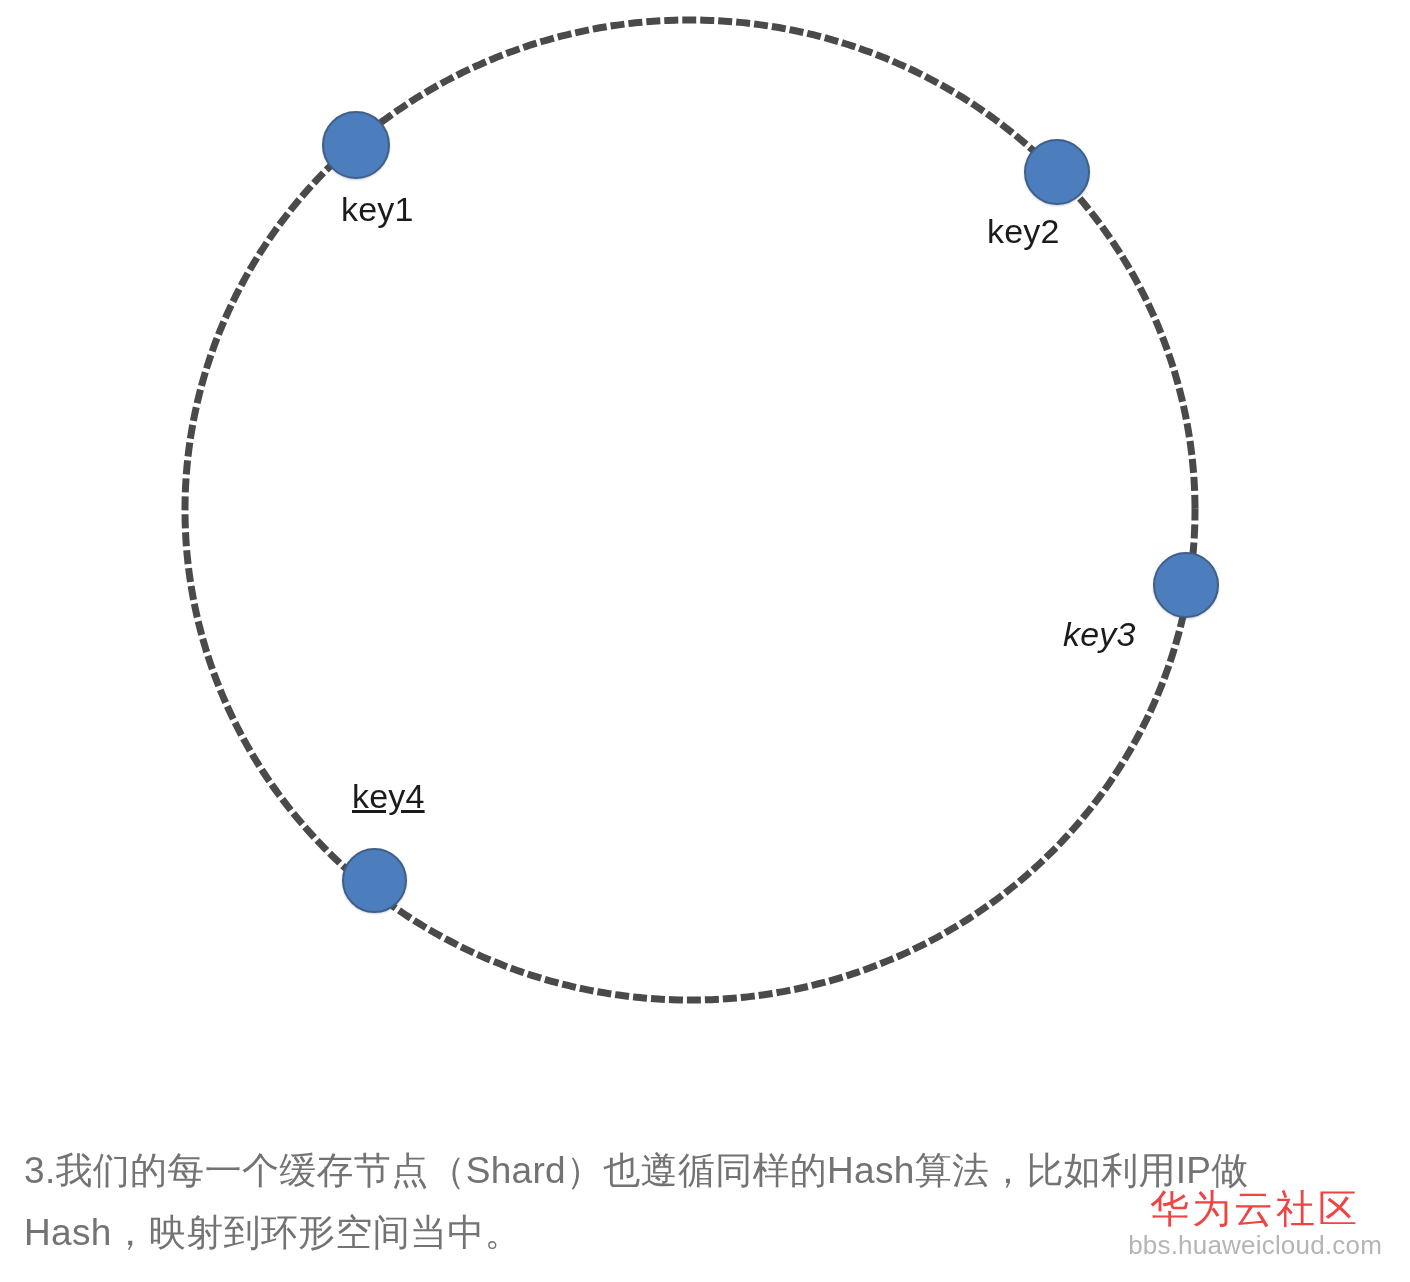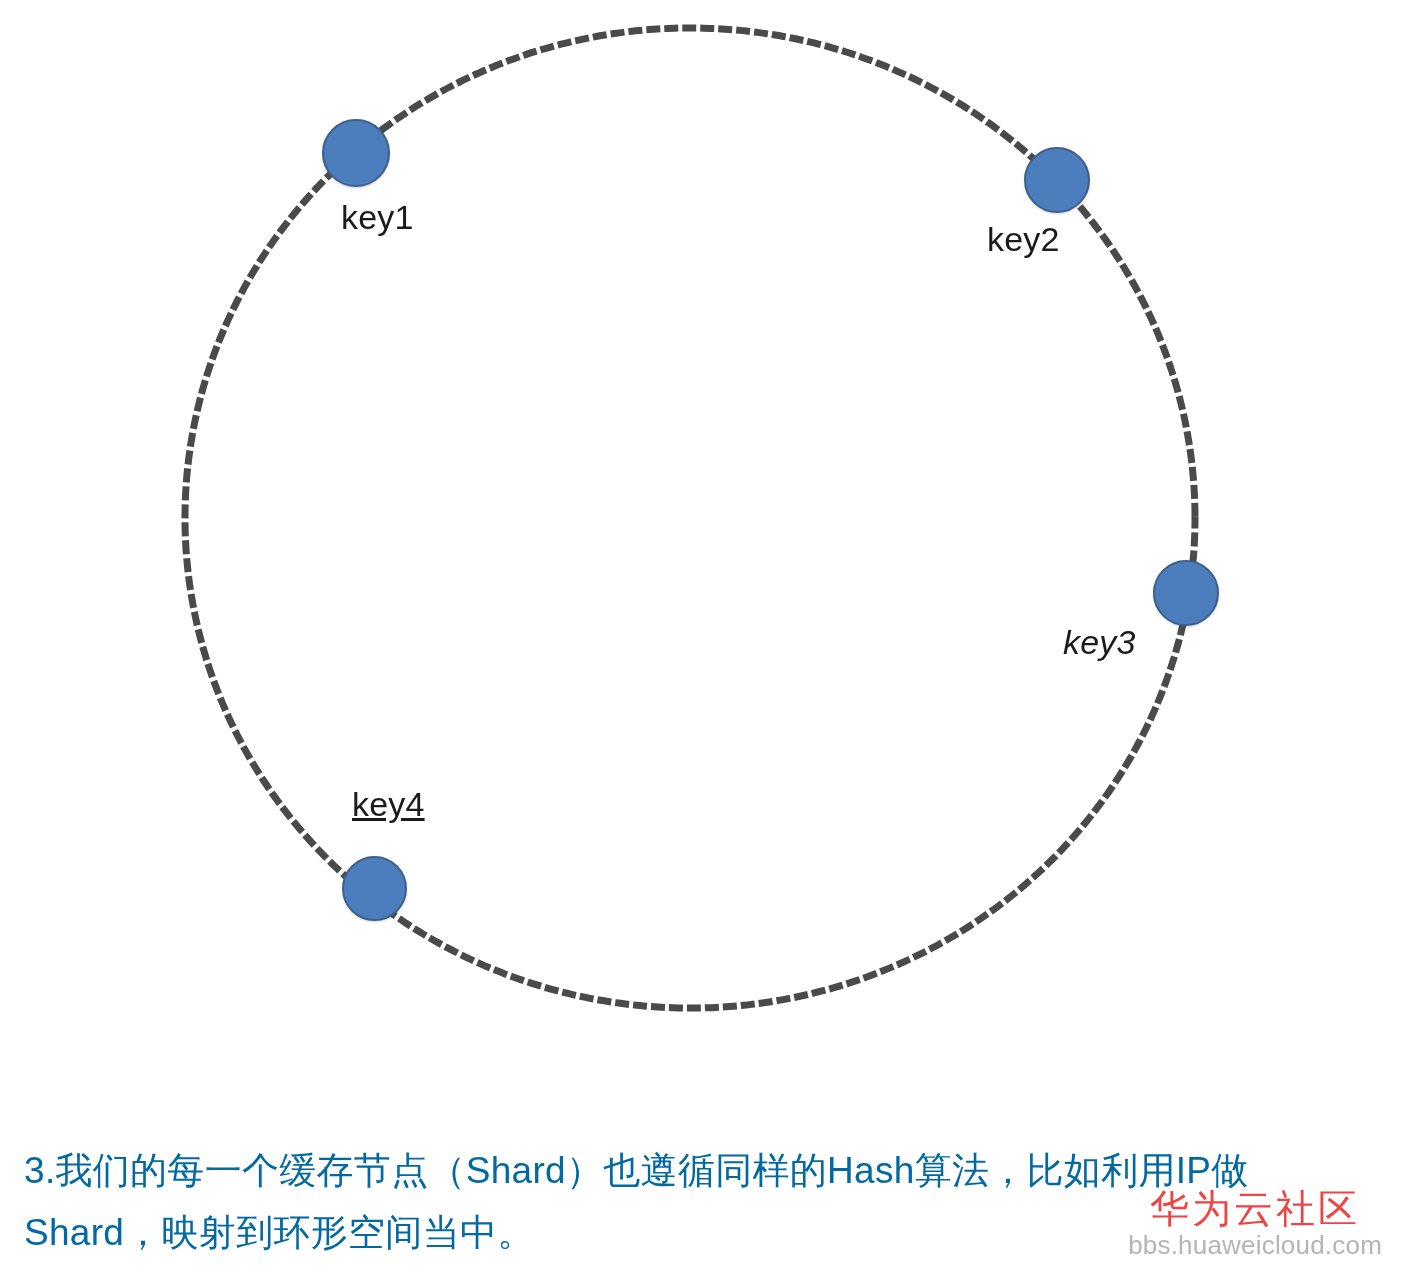--- a/index.html
+++ b/index.html
@@ -12,21 +12,21 @@
     height: 1282px;
     font-family: "Liberation Sans", "DejaVu Sans", sans-serif;
     -webkit-font-smoothing: antialiased;
     overflow: hidden;
     position: relative;
   }
 
   .figure {
     position: absolute;
     left: 0;
-    top: 8px;
+    top: 0;
     width: 1410px;
     height: 1100px;
   }
 
   .ring-svg {
     position: absolute;
     left: 0;
     top: 0;
     width: 1410px;
     height: 1100px;
@@ -51,21 +51,21 @@
     font-family: "Liberation Sans", "DejaVu Sans", sans-serif;
   }
 
   .caption {
     position: absolute;
     left: 24px;
     top: 1140px;
     width: 1180px;
     font-size: 37px;
     line-height: 62px;
-    color: #0369a1;
+    color: #737373;
     font-family: "Liberation Sans", "DejaVu Sans", sans-serif;
     letter-spacing: 0.3px;
   }
   .caption-line { display: block; white-space: nowrap; }
 
   .watermark {
     position: absolute;
     right: 28px;
     top: 1186px;
     text-align: center;
@@ -105,19 +105,19 @@
   <div class="node" style="left: 1153px; top: 552px; width: 66px; height: 66px; background: rgb(76, 126, 189); border-color: rgb(63, 95, 137);"></div>
   <div class="node-label" style="left: 1063px; top: 617px; font-style: italic;">key3</div>
 
   <div class="node" style="left: 341.5px; top: 847.5px; width: 65px; height: 65px; background: rgb(76, 126, 189); border-color: rgb(63, 95, 137);"></div>
   <div class="node-label" style="left: 352px; top: 779px; text-decoration: underline;">key4</div>
 
 </div>
 
 <div class="caption">
   <span class="caption-line">3.我们的每一个缓存节点（Shard）也遵循同样的Hash算法，比如利用IP做</span>
-  <span class="caption-line">Shard，映射到环形空间当中。</span>
+  <span class="caption-line">Hash，映射到环形空间当中。</span>
 </div>
 
 <div class="watermark">
   <div class="watermark-title">华为云社区</div>
   <div class="watermark-url">bbs.huaweicloud.com</div>
 </div>
 
 </body></html>

